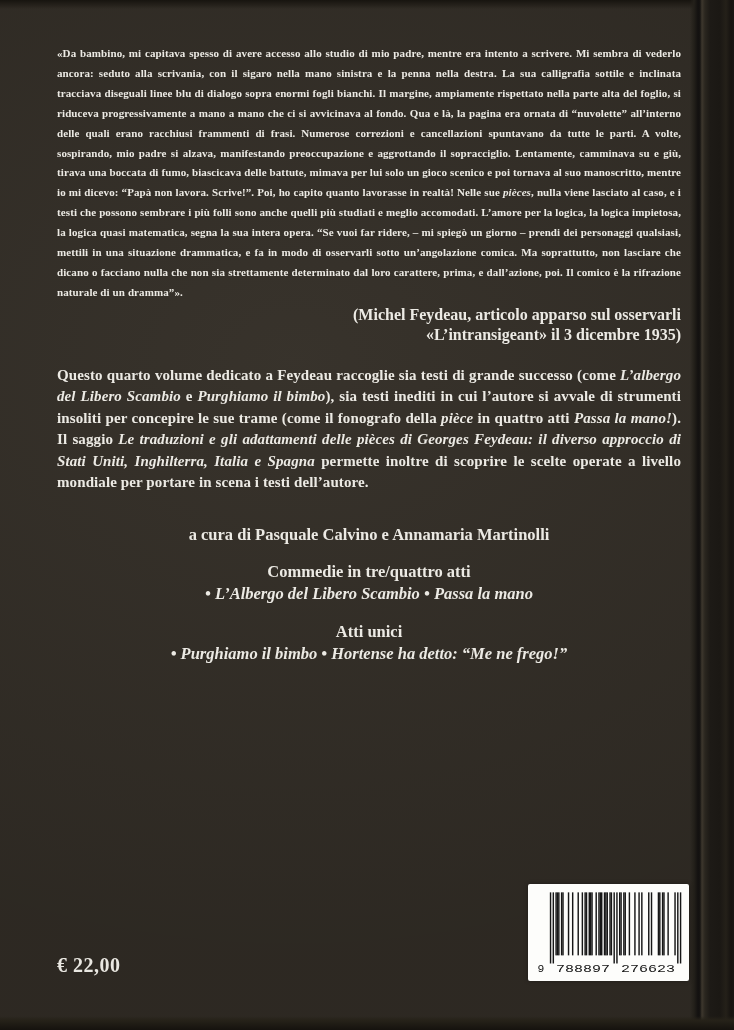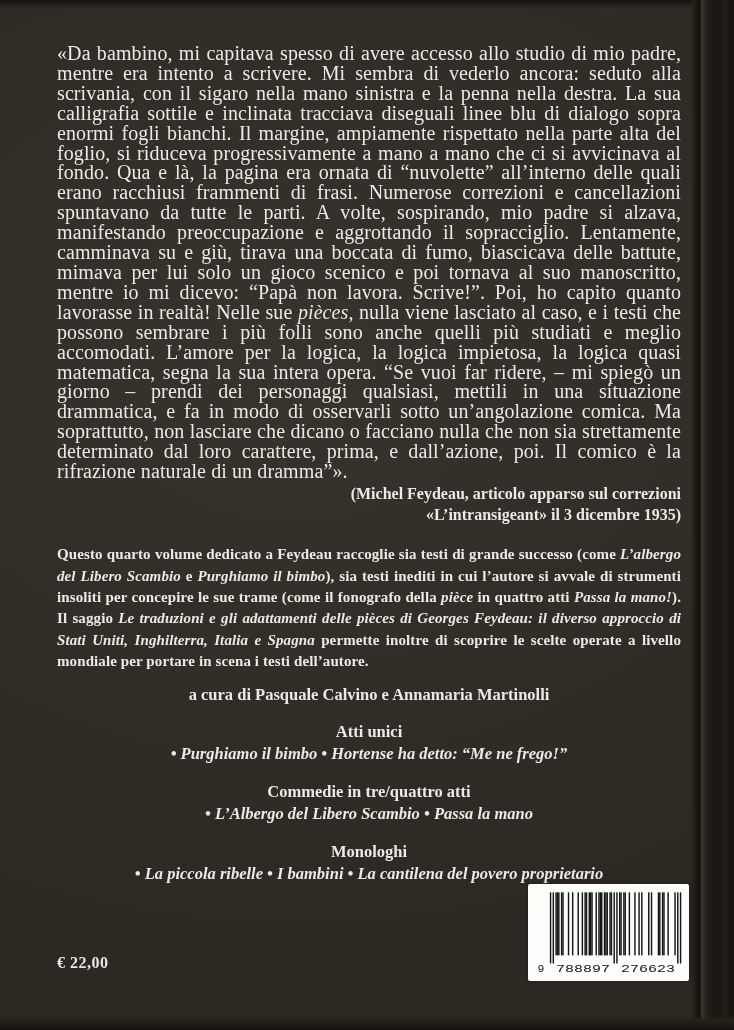--- a/index.html
+++ b/index.html
@@ -16,37 +16,37 @@
   .bottom-edge{position:absolute;left:0;bottom:0;width:100%;height:14px;
     background:linear-gradient(to top,#15120e,#262219 70%,rgba(51,46,39,0));}
   .spine-fold{position:absolute;top:0;right:0;width:44px;height:100%;
     background:linear-gradient(to right,
       rgba(51,46,39,0) 0px,#23201a 4px,#131110 8px,#161412 10px,
       #3d372d 12px,#2a261f 15px,#1d1a16 20px,#1b1814 30px,
       #242019 36px,#161310 41px,#191613 44px);}
   .content{position:absolute;left:57px;top:44px;width:624px;}
   p{margin:0;}
   .quote{
-    font-size:20px;line-height:19.9px;font-weight:400;
+    font-size:11px;line-height:19.9px;font-weight:700;
     text-align:justify;letter-spacing:.1px;
   }
   .attr{font-size:16px;line-height:20.6px;font-weight:700;text-align:right;}
   .attr-first{margin-top:2px;}
   .desc{
     margin-top:19px;font-size:15px;line-height:21.4px;font-weight:700;
     text-align:justify;letter-spacing:.1px;
   }
-  .curators{margin-top:12px;font-size:16.5px;font-weight:700;text-align:center;}
+  .curators{margin-top:32px;font-size:16.5px;font-weight:700;text-align:center;}
   .section-heading{margin-top:16px;font-size:16.5px;font-weight:700;text-align:center;line-height:21px;}
   .section-items{margin-top:1px;font-size:16.5px;font-weight:700;font-style:italic;text-align:center;line-height:22px;}
   .section{margin-top:4px;}
   em{font-style:italic;}
   .price{
     position:absolute;left:57px;top:954px;
-    font-size:16px;font-weight:700;color:#e9e7e1;letter-spacing:.5px;
+    font-size:20px;font-weight:700;color:#e9e7e1;letter-spacing:.5px;
   }
   .barcode-box{
     position:absolute;left:528px;top:884px;width:161px;height:97px;
     background:#fdfdfb;border-radius:2px;
     box-shadow:0 0 4px rgba(0,0,0,.35);
     padding:7px 5px 3px 8px;box-sizing:border-box;
   }
   .barcode-box svg{display:block;width:148px;height:84px;}
   .barcode-box svg text{
     font-family:"Liberation Mono","DejaVu Sans Mono",monospace;
@@ -56,38 +56,34 @@
 </head>
 <body>
 
 <div class="cover">
   <div class="top-edge"></div>
   <div class="spine-fold"></div>
   <div class="bottom-edge"></div>
 
   <div class="content">
     <p class="quote"><span>«Da bambino, mi capitava spesso di avere accesso allo studio di mio padre, mentre era intento a scrivere. Mi sembra di vederlo ancora: seduto alla scrivania, con il sigaro nella mano sinistra e la penna nella destra. La sua calligrafia sottile e inclinata tracciava diseguali linee blu di dialogo sopra enormi fogli bianchi. Il margine, ampiamente rispettato nella parte alta del foglio, si riduceva progressivamente a mano a mano che ci si avvicinava al fondo. Qua e là, la pagina era ornata di “nuvolette” all’interno delle quali erano racchiusi frammenti di frasi. Numerose correzioni e cancellazioni spuntavano da tutte le parti. A volte, sospirando, mio padre si alzava, manifestando preoccupazione e aggrottando il sopracciglio. Lentamente, camminava su e giù, tirava una boccata di fumo, biascicava delle battute, mimava per lui solo un gioco scenico e poi tornava al suo manoscritto, mentre io mi dicevo: “Papà non lavora. Scrive!”. Poi, ho capito quanto lavorasse in realtà! Nelle sue </span><em>pièces</em><span>, nulla viene lasciato al caso, e i testi che possono sembrare i più folli sono anche quelli più studiati e meglio accomodati. L’amore per la logica, la logica impietosa, la logica quasi matematica, segna la sua intera opera. “Se vuoi far ridere, – mi spiegò un giorno – prendi dei personaggi qualsiasi, mettili in una situazione drammatica, e fa in modo di osservarli sotto un’angolazione comica. Ma soprattutto, non lasciare che dicano o facciano nulla che non sia strettamente determinato dal loro carattere, prima, e dall’azione, poi. Il comico è la rifrazione naturale di un dramma”».</span></p>
-    <p class="attr attr-first">(Michel Feydeau, articolo apparso sul correzioni</p>
+    <p class="attr attr-first">(Michel Feydeau, articolo apparso sul osservarli</p>
     <p class="attr">«L’intransigeant» il 3 dicembre 1935)</p>
 
     <p class="desc"><span>Questo quarto volume dedicato a Feydeau raccoglie sia testi di grande successo (come </span><em>L’albergo del Libero Scambio</em><span> e </span><em>Purghiamo il bimbo</em><span>), sia testi inediti in cui l’autore si avvale di strumenti insoliti per concepire le sue trame (come il fonografo della </span><em>pièce</em><span> in quattro atti </span><em>Passa la mano!</em><span>). Il saggio </span><em>Le traduzioni e gli adattamenti delle pièces di Georges Feydeau: il diverso approccio di Stati Uniti, Inghilterra, Italia e Spagna</em><span> permette inoltre di scoprire le scelte operate a livello mondiale per portare in scena i testi dell’autore.</span></p>
 
     <p class="curators">a cura di Pasquale Calvino e Annamaria Martinolli</p>
 
     <div class="section">
-      <p class="section-heading">Atti unici</p>
-      <p class="section-items">• Purghiamo il bimbo • Hortense ha detto: “Me ne frego!”</p>
-    </div>
-    <div class="section">
       <p class="section-heading">Commedie in tre/quattro atti</p>
       <p class="section-items">• L’Albergo del Libero Scambio • Passa la mano</p>
     </div>
     <div class="section">
-      <p class="section-heading">Monologhi</p>
-      <p class="section-items">• La piccola ribelle • I bambini • La cantilena del povero proprietario</p>
+      <p class="section-heading">Atti unici</p>
+      <p class="section-items">• Purghiamo il bimbo • Hortense ha detto: “Me ne frego!”</p>
     </div>
   </div>
 
   <div class="price">€ 22,00</div>
 
   <div class="barcode-box">
     <svg viewBox="-10 0 107 62" preserveAspectRatio="none" xmlns="http://www.w3.org/2000/svg">
         <rect x="0" y="1" width="1.04" height="52.5" fill="#161616"></rect>
         <rect x="2" y="1" width="1.04" height="52.5" fill="#161616"></rect>
         <rect x="4" y="1" width="1.04" height="46.5" fill="#161616"></rect>

